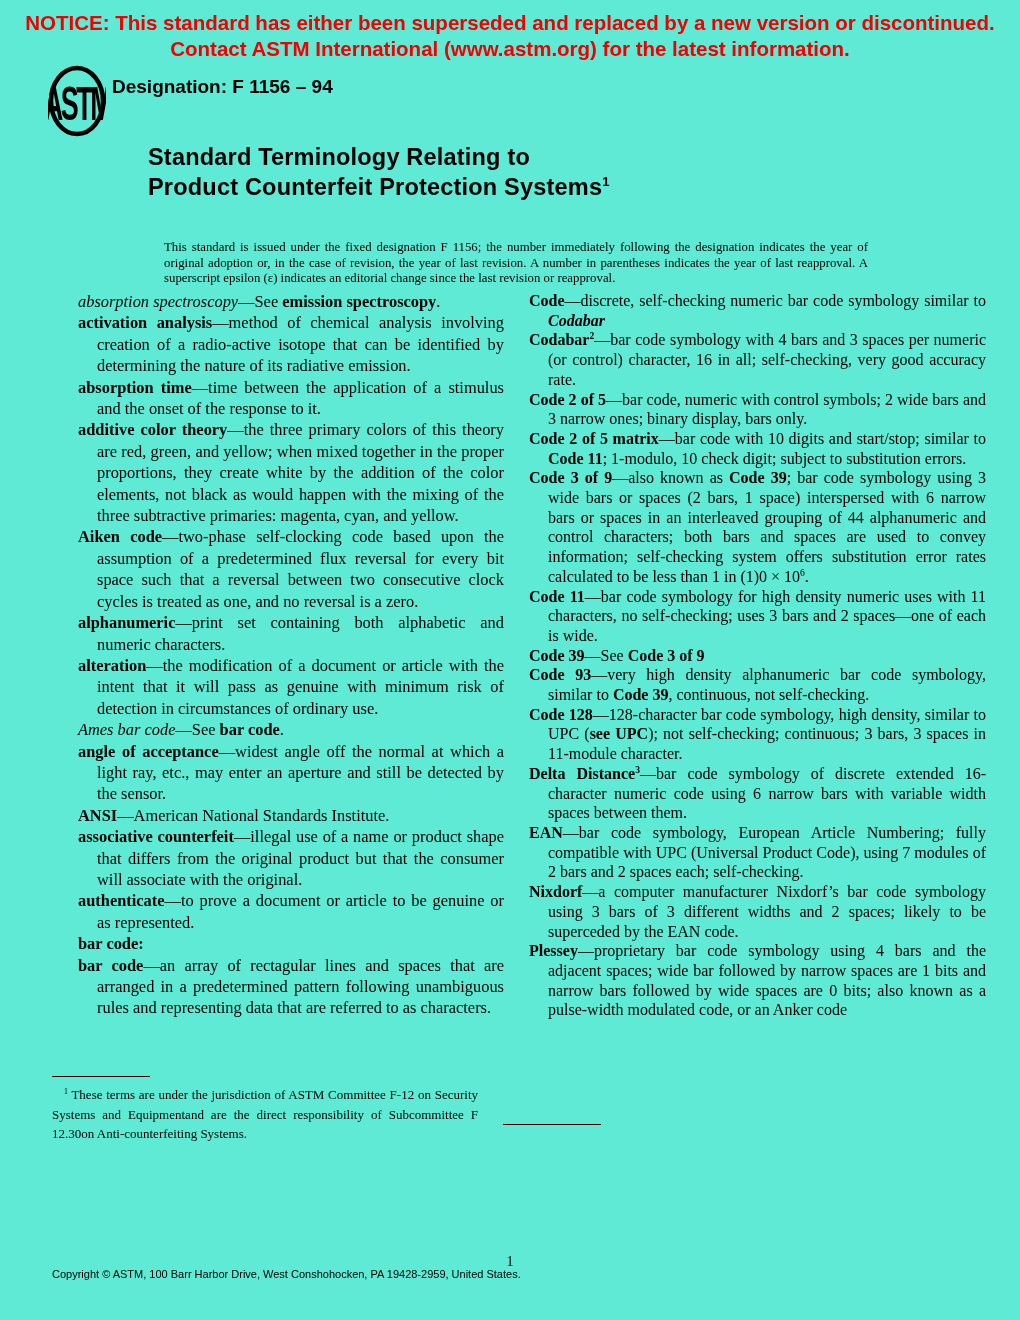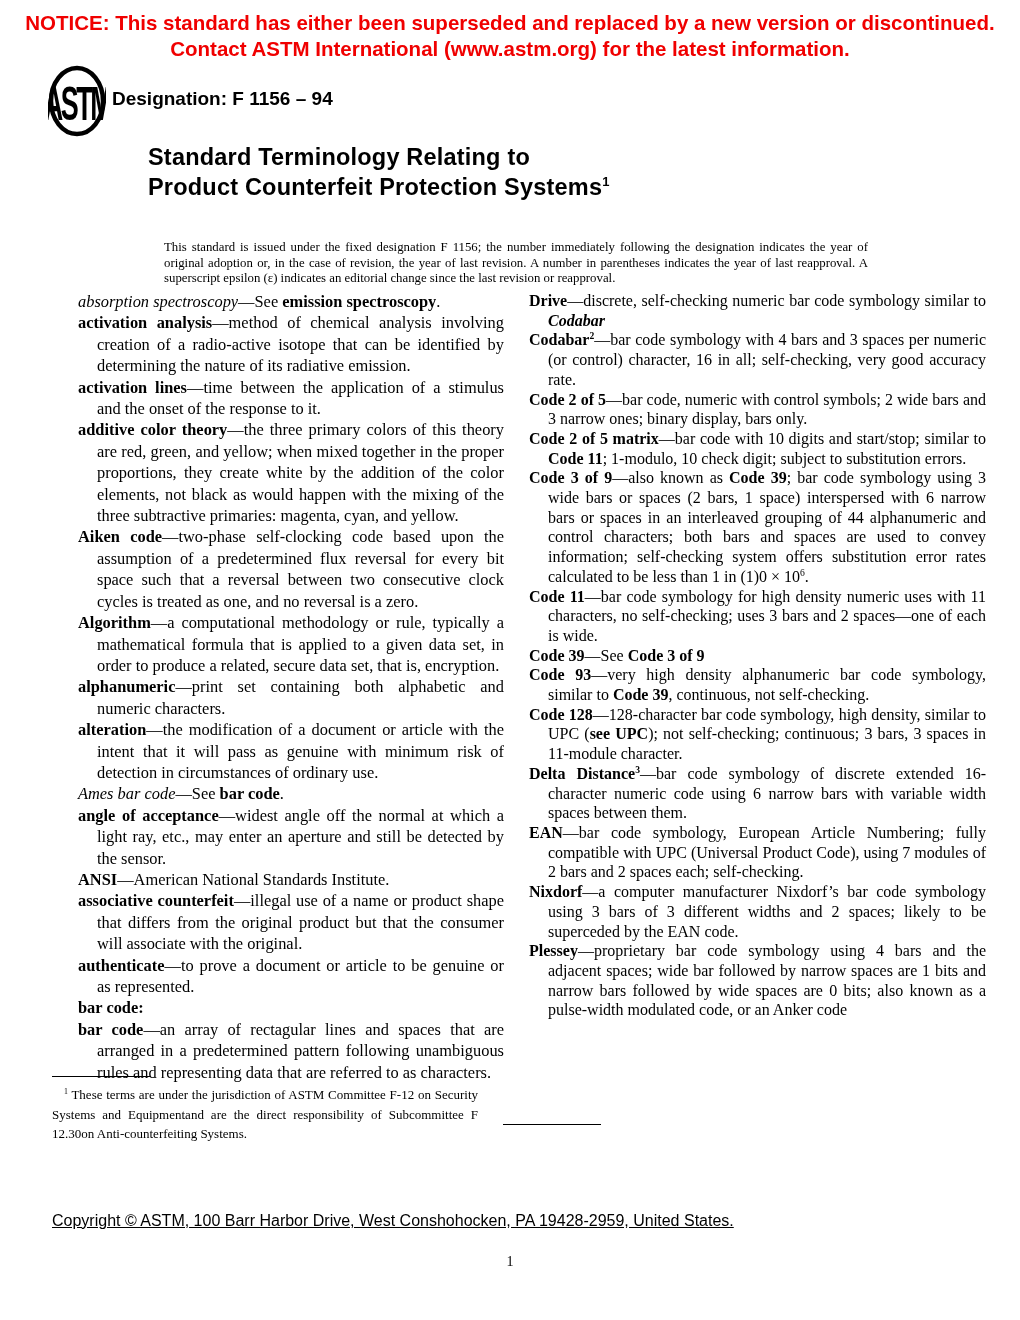--- a/index.html
+++ b/index.html
@@ -1,25 +1,25 @@
 <!DOCTYPE html>
 <html><head>
 <meta charset="utf-8">
 <style>
   html,body{margin:0;padding:0;background:#888;}
-  .page{position:relative;width:1020px;height:1320px;background:#ffffff;
+  .page{position:relative;width:1020px;height:1320px;background:#5eead4;
         font-family:"Liberation Serif",serif;color:#000;overflow:hidden;margin:0 auto;}
 
   .notice{position:absolute;top:10px;left:0;width:100%;text-align:center;
           font-family:"Liberation Sans",sans-serif;font-weight:bold;
           font-size:20.5px;line-height:26px;}
 
   .logo-svg{position:absolute;left:48px;top:64px;}
   .designation{position:absolute;left:112px;top:76px;
-               font-family:"Liberation Sans",sans-serif;font-weight:bold;font-size:19px;margin-top:12px;}
+               font-family:"Liberation Sans",sans-serif;font-weight:bold;font-size:19px;}
 
   .doc-title{position:absolute;left:148px;top:142px;margin:0;
              font-family:"Liberation Sans",sans-serif;font-weight:bold;
              font-size:23.5px;line-height:30px;letter-spacing:.2px;}
   .doc-title sup{font-size:13px;line-height:0;}
 
   .issuance{position:absolute;left:148px;top:224px;width:704px;margin:16px;
             font-size:12.8px;line-height:15.6px;text-align:justify;}
 
   .col{position:absolute;top:291px;margin-left:26px;}
@@ -34,22 +34,22 @@
   .seg-bi{font-weight:bold;font-style:italic;}
   sup{font-size:.6em;line-height:0;}
   sup.seg-b{font-weight:bold;}
 
   .fnblock{position:absolute;}
   .fn-left{left:52px;top:1076px;width:426px;}
   .fn-right{left:503px;top:1124px;width:457px;}
   .fnrule{width:98px;border-top:1.6px solid #000;margin:0 0 8px 0;}
   .fn{margin:0;font-size:13px;line-height:19.5px;text-align:justify;text-indent:12px;}
 
-  .copyright{position:absolute;left:52px;top:1212px;
-             font-family:"Liberation Sans",sans-serif;font-size:16px;text-decoration:underline;}
+  .copyright{position:absolute;left:52px;top:1268px;
+             font-family:"Liberation Sans",sans-serif;font-size:11px;}
   .pageno{position:absolute;left:0;top:1254px;width:100%;text-align:center;font-size:14px;}
 </style>
 </head>
 <body>
 
 <div class="page">
 
   <div class="notice" style="color: rgb(240, 0, 0);">
     <div>NOTICE: This standard has either been superseded and replaced by a new version or discontinued.</div>
     <div>Contact ASTM International (www.astm.org) for the latest information.</div>
@@ -62,37 +62,36 @@
 
   <div class="designation">Designation: F 1156 – 94</div>
 
   <h1 class="doc-title"><span>Standard Terminology Relating to</span><br><span>Product Counterfeit Protection Systems</span><sup>1</sup></h1>
 
   <p class="issuance">This standard is issued under the fixed designation F 1156; the number immediately following the designation indicates the year of original adoption or, in the case of revision, the year of last revision. A number in parentheses indicates the year of last reapproval. A superscript epsilon (ε) indicates an editorial change since the last revision or reapproval.</p>
 
   <div class="col col-left">
       <p class="entry"><span class="seg-i">absorption spectroscopy</span><span>—See </span><span class="seg-b">emission spectroscopy</span><span>.</span></p>
       <p class="entry"><span class="seg-b">activation analysis</span><span>—method of chemical analysis involving creation of a radio-active isotope that can be identified by determining the nature of its radiative emission.</span></p>
-      <p class="entry"><span class="seg-b">activation lines</span><span>—time between the application of a stimulus and the onset of the response to it.</span></p>
+      <p class="entry"><span class="seg-b">absorption time</span><span>—time between the application of a stimulus and the onset of the response to it.</span></p>
       <p class="entry"><span class="seg-b">additive color theory</span><span>—the three primary colors of this theory are red, green, and yellow; when mixed together in the proper proportions, they create white by the addition of the color elements, not black as would happen with the mixing of the three subtractive primaries: magenta, cyan, and yellow.</span></p>
       <p class="entry"><span class="seg-b">Aiken code</span><span>—two-phase self-clocking code based upon the assumption of a predetermined flux reversal for every bit space such that a reversal between two consecutive clock cycles is treated as one, and no reversal is a zero.</span></p>
-      <p class="entry"><span class="seg-b">Algorithm</span><span>—a computational methodology or rule, typically a mathematical formula that is applied to a given data set, in order to produce a related, secure data set, that is, encryption.</span></p>
       <p class="entry"><span class="seg-b">alphanumeric</span><span>—print set containing both alphabetic and numeric characters.</span></p>
       <p class="entry"><span class="seg-b">alteration</span><span>—the modification of a document or article with the intent that it will pass as genuine with minimum risk of detection in circumstances of ordinary use.</span></p>
       <p class="entry"><span class="seg-i">Ames bar code</span><span>—See </span><span class="seg-b">bar code</span><span>.</span></p>
       <p class="entry"><span class="seg-b">angle of acceptance</span><span>—widest angle off the normal at which a light ray, etc., may enter an aperture and still be detected by the sensor.</span></p>
       <p class="entry"><span class="seg-b">ANSI</span><span>—American National Standards Institute.</span></p>
       <p class="entry"><span class="seg-b">associative counterfeit</span><span>—illegal use of a name or product shape that differs from the original product but that the consumer will associate with the original.</span></p>
       <p class="entry"><span class="seg-b">authenticate</span><span>—to prove a document or article to be genuine or as represented.</span></p>
       <p class="entry"><span class="seg-b">bar code:</span></p>
       <p class="entry"><span class="seg-b">bar code</span><span>—an array of rectagular lines and spaces that are arranged in a predetermined pattern following unambiguous rules and representing data that are referred to as characters.</span></p>
     </div>
 
   <div class="col col-right">
-      <p class="entry"><span class="seg-b">Drive</span><span>—discrete, self-checking numeric bar code symbology similar to </span><span class="seg-bi">Codabar</span></p>
+      <p class="entry"><span class="seg-b">Code</span><span>—discrete, self-checking numeric bar code symbology similar to </span><span class="seg-bi">Codabar</span></p>
       <p class="entry"><span class="seg-b">Codabar</span><sup class="seg-b">2</sup><span>—bar code symbology with 4 bars and 3 spaces per numeric (or control) character, 16 in all; self-checking, very good accuracy rate.</span></p>
       <p class="entry"><span class="seg-b">Code 2 of 5</span><span>—bar code, numeric with control symbols; 2 wide bars and 3 narrow ones; binary display, bars only.</span></p>
       <p class="entry"><span class="seg-b">Code 2 of 5 matrix</span><span>—bar code with 10 digits and start/stop; similar to </span><span class="seg-b">Code 11</span><span>; 1-modulo, 10 check digit; subject to substitution errors.</span></p>
       <p class="entry"><span class="seg-b">Code 3 of 9</span><span>—also known as </span><span class="seg-b">Code 39</span><span>; bar code symbology using 3 wide bars or spaces (2 bars, 1 space) interspersed with 6 narrow bars or spaces in an interleaved grouping of 44 alphanumeric and control characters; both bars and spaces are used to convey information; self-checking system offers substitution error rates calculated to be less than 1 in (1)0 × 10</span><sup>6</sup><span>.</span></p>
       <p class="entry"><span class="seg-b">Code 11</span><span>—bar code symbology for high density numeric uses with 11 characters, no self-checking; uses 3 bars and 2 spaces—one of each is wide.</span></p>
       <p class="entry"><span class="seg-b">Code 39</span><span>—See </span><span class="seg-b">Code 3 of 9</span></p>
       <p class="entry"><span class="seg-b">Code 93</span><span>—very high density alphanumeric bar code symbology, similar to </span><span class="seg-b">Code 39</span><span>, continuous, not self-checking.</span></p>
       <p class="entry"><span class="seg-b">Code 128</span><span>—128-character bar code symbology, high density, similar to UPC (</span><span class="seg-b">see UPC</span><span>); not self-checking; continuous; 3 bars, 3 spaces in 11-module character.</span></p>
       <p class="entry"><span class="seg-b">Delta Distance</span><sup class="seg-b">3</sup><span>—bar code symbology of discrete extended 16-character numeric code using 6 narrow bars with variable width spaces between them.</span></p>
       <p class="entry"><span class="seg-b">EAN</span><span>—bar code symbology, European Article Numbering; fully compatible with UPC (Universal Product Code), using 7 modules of 2 bars and 2 spaces each; self-checking.</span></p>

